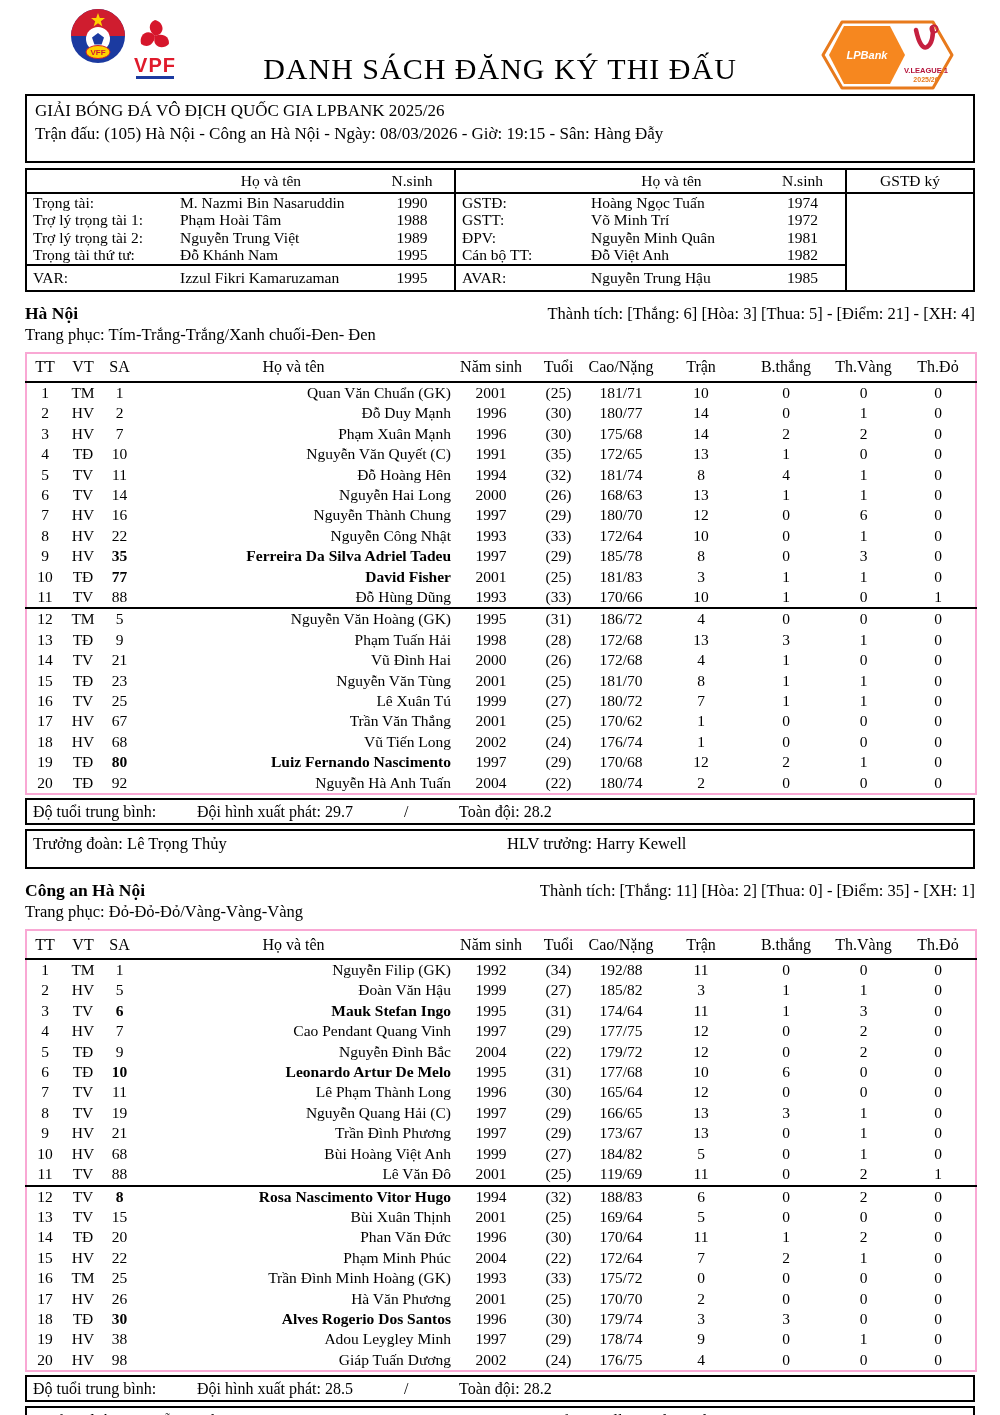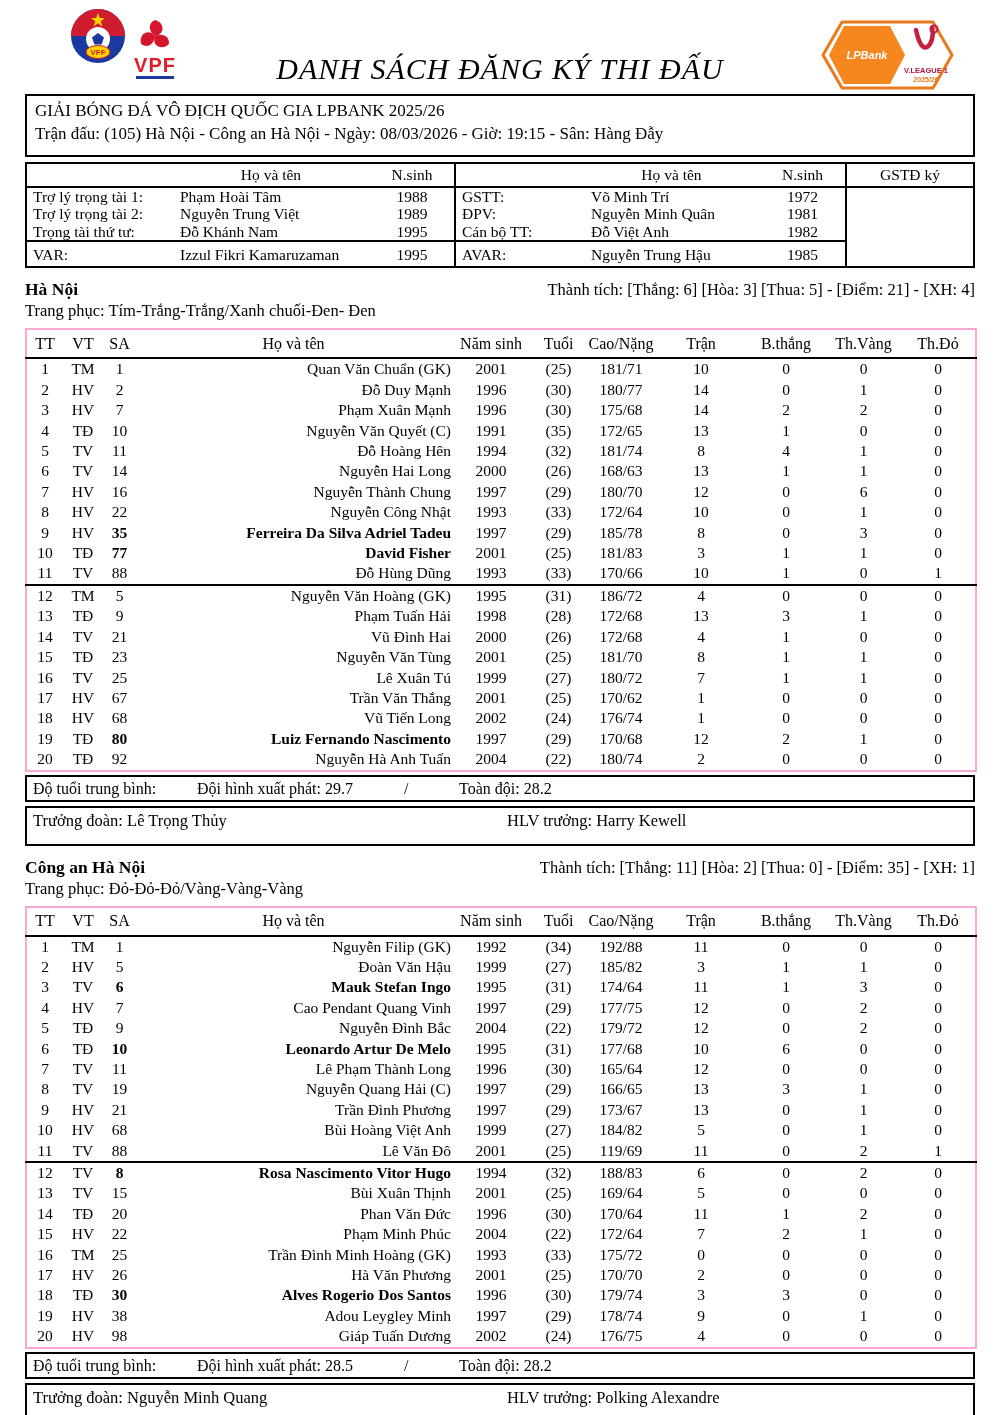--- a/index.html
+++ b/index.html
@@ -4,25 +4,25 @@
 <style>
   html,body{margin:0;padding:0;background:#fff;}
   .page{position:relative;width:1000px;height:1415px;background:#fff;color:#000;
         font-family:"Liberation Serif","DejaVu Serif",serif;overflow:hidden;}
 
   
   .header{position:relative;height:94px;}
   .vff-logo{position:absolute;left:70px;top:6px;}
   .vpf-logo{position:absolute;left:128px;top:18px;}
   .doc-title{position:absolute;left:0;right:0;top:52px;text-align:center;
-             font-size:30px;letter-spacing:1px;white-space:nowrap;font-style:italic;}
+             font-size:30px;letter-spacing:1px;white-space:nowrap;}
   .vleague-logo{position:absolute;left:820px;top:18px;}
 
   
-  .match-box{margin:0 25px;border:2px solid #000;padding:3px 8px 9px;font-size:17px;line-height:1.38;}
+  .match-box{margin:0 25px;border:2px solid #000;padding:3px 8px 15px;font-size:17px;line-height:1.38;}
 
   
   .officials{margin:5px 25px 0;border:2px solid #000;display:flex;}
   .off-table{border-collapse:collapse;table-layout:fixed;width:818px;font-size:15.5px;}
   .off-table td{padding:0 4px;white-space:nowrap;overflow:hidden;line-height:17.5px;}
   .off-table tr.off-head td{height:22px;border-bottom:2px solid #000;text-align:center;line-height:22px;}
   .off-table td.col-l2{border-left:2px solid #000;}
   .off-table td.lab{padding-left:6px;text-align:left;}
   .off-table td.nm{padding-left:8px;text-align:left;}
   .off-table td.yr{text-align:center;}
@@ -118,20 +118,28 @@
       <tbody>
         <tr class="off-head">
           <td></td>
           <td>Họ và tên</td>
           <td>N.sinh</td>
           <td class="col-l2"></td>
           <td>Họ và tên</td>
           <td>N.sinh</td>
         </tr>
 
+          <tr>
+            <td class="lab">Trọng tài:</td>
+            <td class="nm">M. Nazmi Bin Nasaruddin</td>
+            <td class="yr">1990</td>
+            <td class="lab col-l2">GSTĐ:</td>
+            <td class="nm">Hoàng Ngọc Tuấn</td>
+            <td class="yr">1974</td>
+          </tr>
 
           <tr>
             <td class="lab">Trợ lý trọng tài 1:</td>
             <td class="nm">Phạm Hoài Tâm</td>
             <td class="yr">1988</td>
             <td class="lab col-l2">GSTT:</td>
             <td class="nm">Võ Minh Trí</td>
             <td class="yr">1972</td>
           </tr>
 

